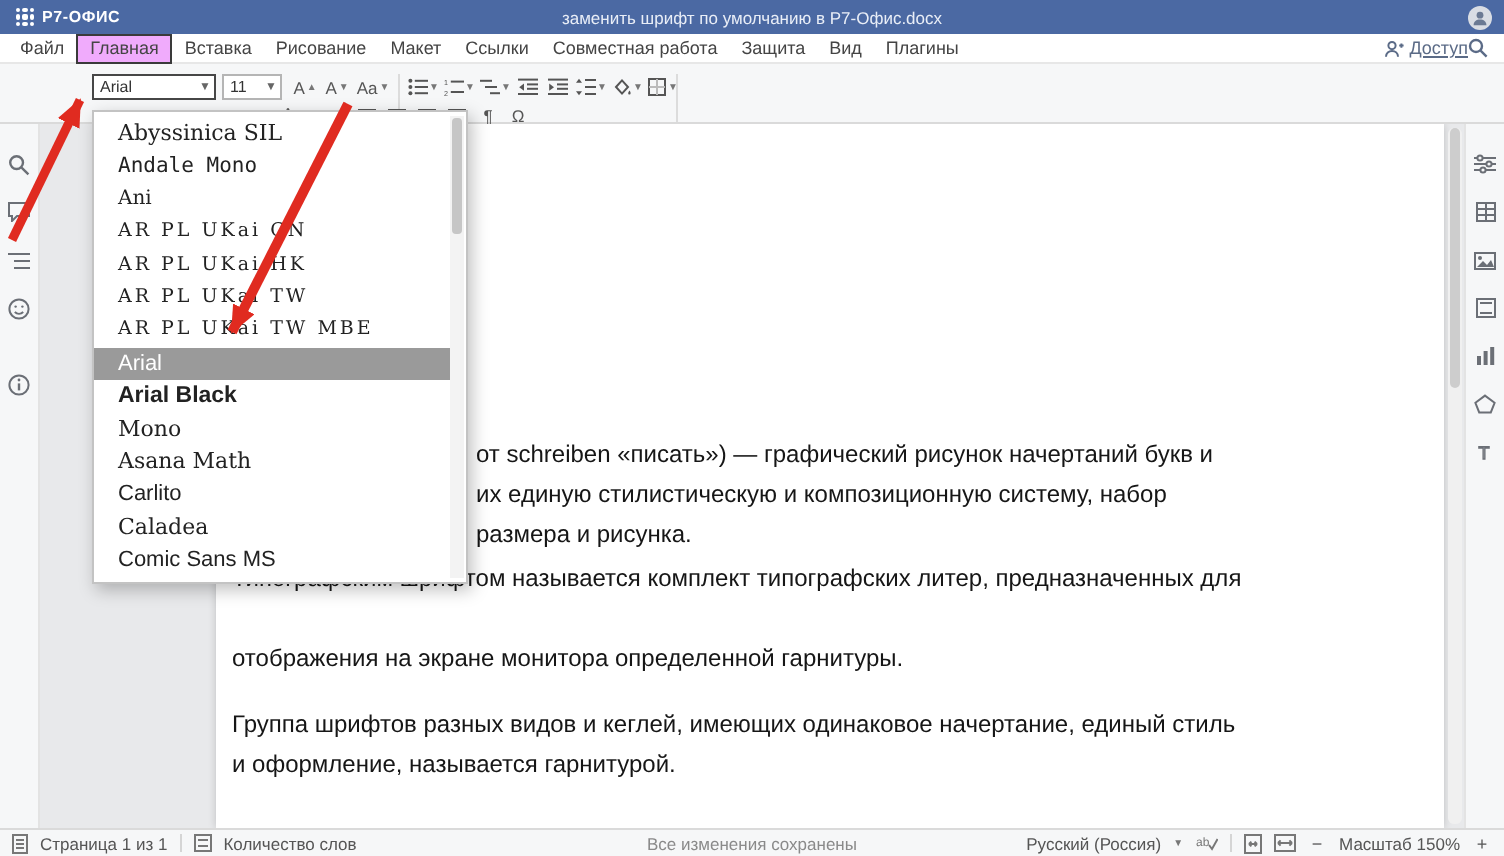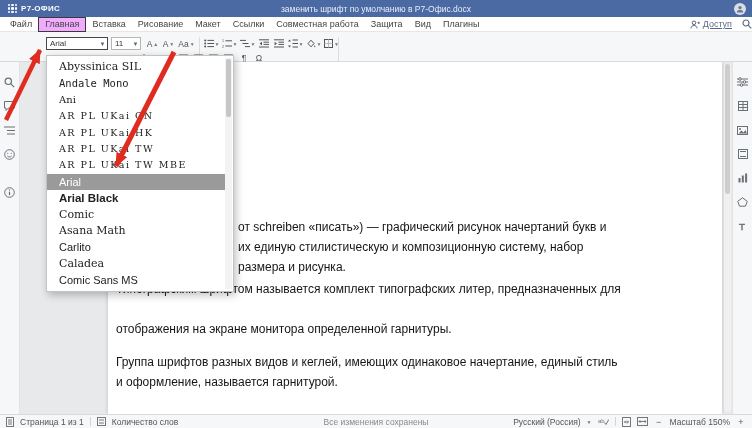--- a/index.html
+++ b/index.html
@@ -17,21 +17,21 @@
   .tb-title { position:absolute; left:0; right:0; text-align:center; font-size:8.5px; color:#e9eef7; pointer-events:none; }
   .tb-avatar { position:absolute; right:6px; top:2.5px; width:12px; height:12px; border-radius:50%;
     background:#d9dde4; display:flex; align-items:center; justify-content:center; }
   .tb-avatar svg { display:block; }
   
   .menubar { position:absolute; left:0; top:17px; width:752px; height:15px; background:#fff;
     display:flex; align-items:center; font-size:9px; color:#444; border-bottom:1px solid #e7e7e7; }
   .menu-tabs { display:flex; align-items:center; height:15px; padding-left:4px; }
   .mtab { padding:0 6px; line-height:13px; cursor:default; white-space:nowrap; }
   .mtab.active { border:1px solid #3a3a3a; background:#f0abfc; }
-  .menu-right { margin-left:auto; display:flex; align-items:center; gap:10px; color:#5b6b87;text-decoration:underline; }
+  .menu-right { margin-left:auto; display:flex; align-items:center; padding-right:8px; color:#5b6b87;text-decoration:underline; }
   .access { display:flex; align-items:center; gap:3px; font-size:9px; }
   
   .toolbar { position:absolute; left:0; top:32px; width:752px; height:30px; background:#f6f7f8; border-bottom:1px solid #dadada; }
   .combo { position:absolute; background:#fff; border:1px solid #474747; display:flex; align-items:center; font-size:8px; color:#333; }
   .combo .val { flex:1; padding-left:3px; overflow:hidden; white-space:nowrap; }
   .combo .caret { width:9px; text-align:center; color:#666; font-size:6px; }
   .tbtn { position:absolute; height:13px; display:flex; align-items:center; justify-content:center;
     font-size:8.5px; color:#555; }
   .tbtn .mini { font-size:5px; margin-left:1px; color:#777; }
   .tsep { position:absolute; width:1px; background:#dcdcdc; }
@@ -413,21 +413,21 @@
   <div class="fdrop">
     <div class="fitem fi-serif">Abyssinica SIL</div>
     <div class="fitem fi-mono">Andale Mono</div>
     <div class="fitem fi-serif" style="font-size:10px;">Ani</div>
     <div class="fitem fi-kai">AR PL UKai CN</div>
     <div class="fitem fi-kai">AR PL UKai HK</div>
     <div class="fitem fi-kai">AR PL UKai TW</div>
     <div class="fitem fi-kai">AR PL UKai TW MBE</div>
     <div class="fitem fi-sans sel">Arial</div>
     <div class="fitem fi-black">Arial Black</div>
-    <div class="fitem fi-serif">Comic</div>
+    <div class="fitem fi-serif">Mono</div>
     <div class="fitem fi-serif">Asana Math</div>
     <div class="fitem fi-sans">Carlito</div>
     <div class="fitem fi-serif">Caladea</div>
     <div class="fitem fi-sans">Comic Sans MS</div>
     <div class="fscroll">
         <div class="thumb"></div>
       </div>
   </div>
 
   <div class="statusbar">

